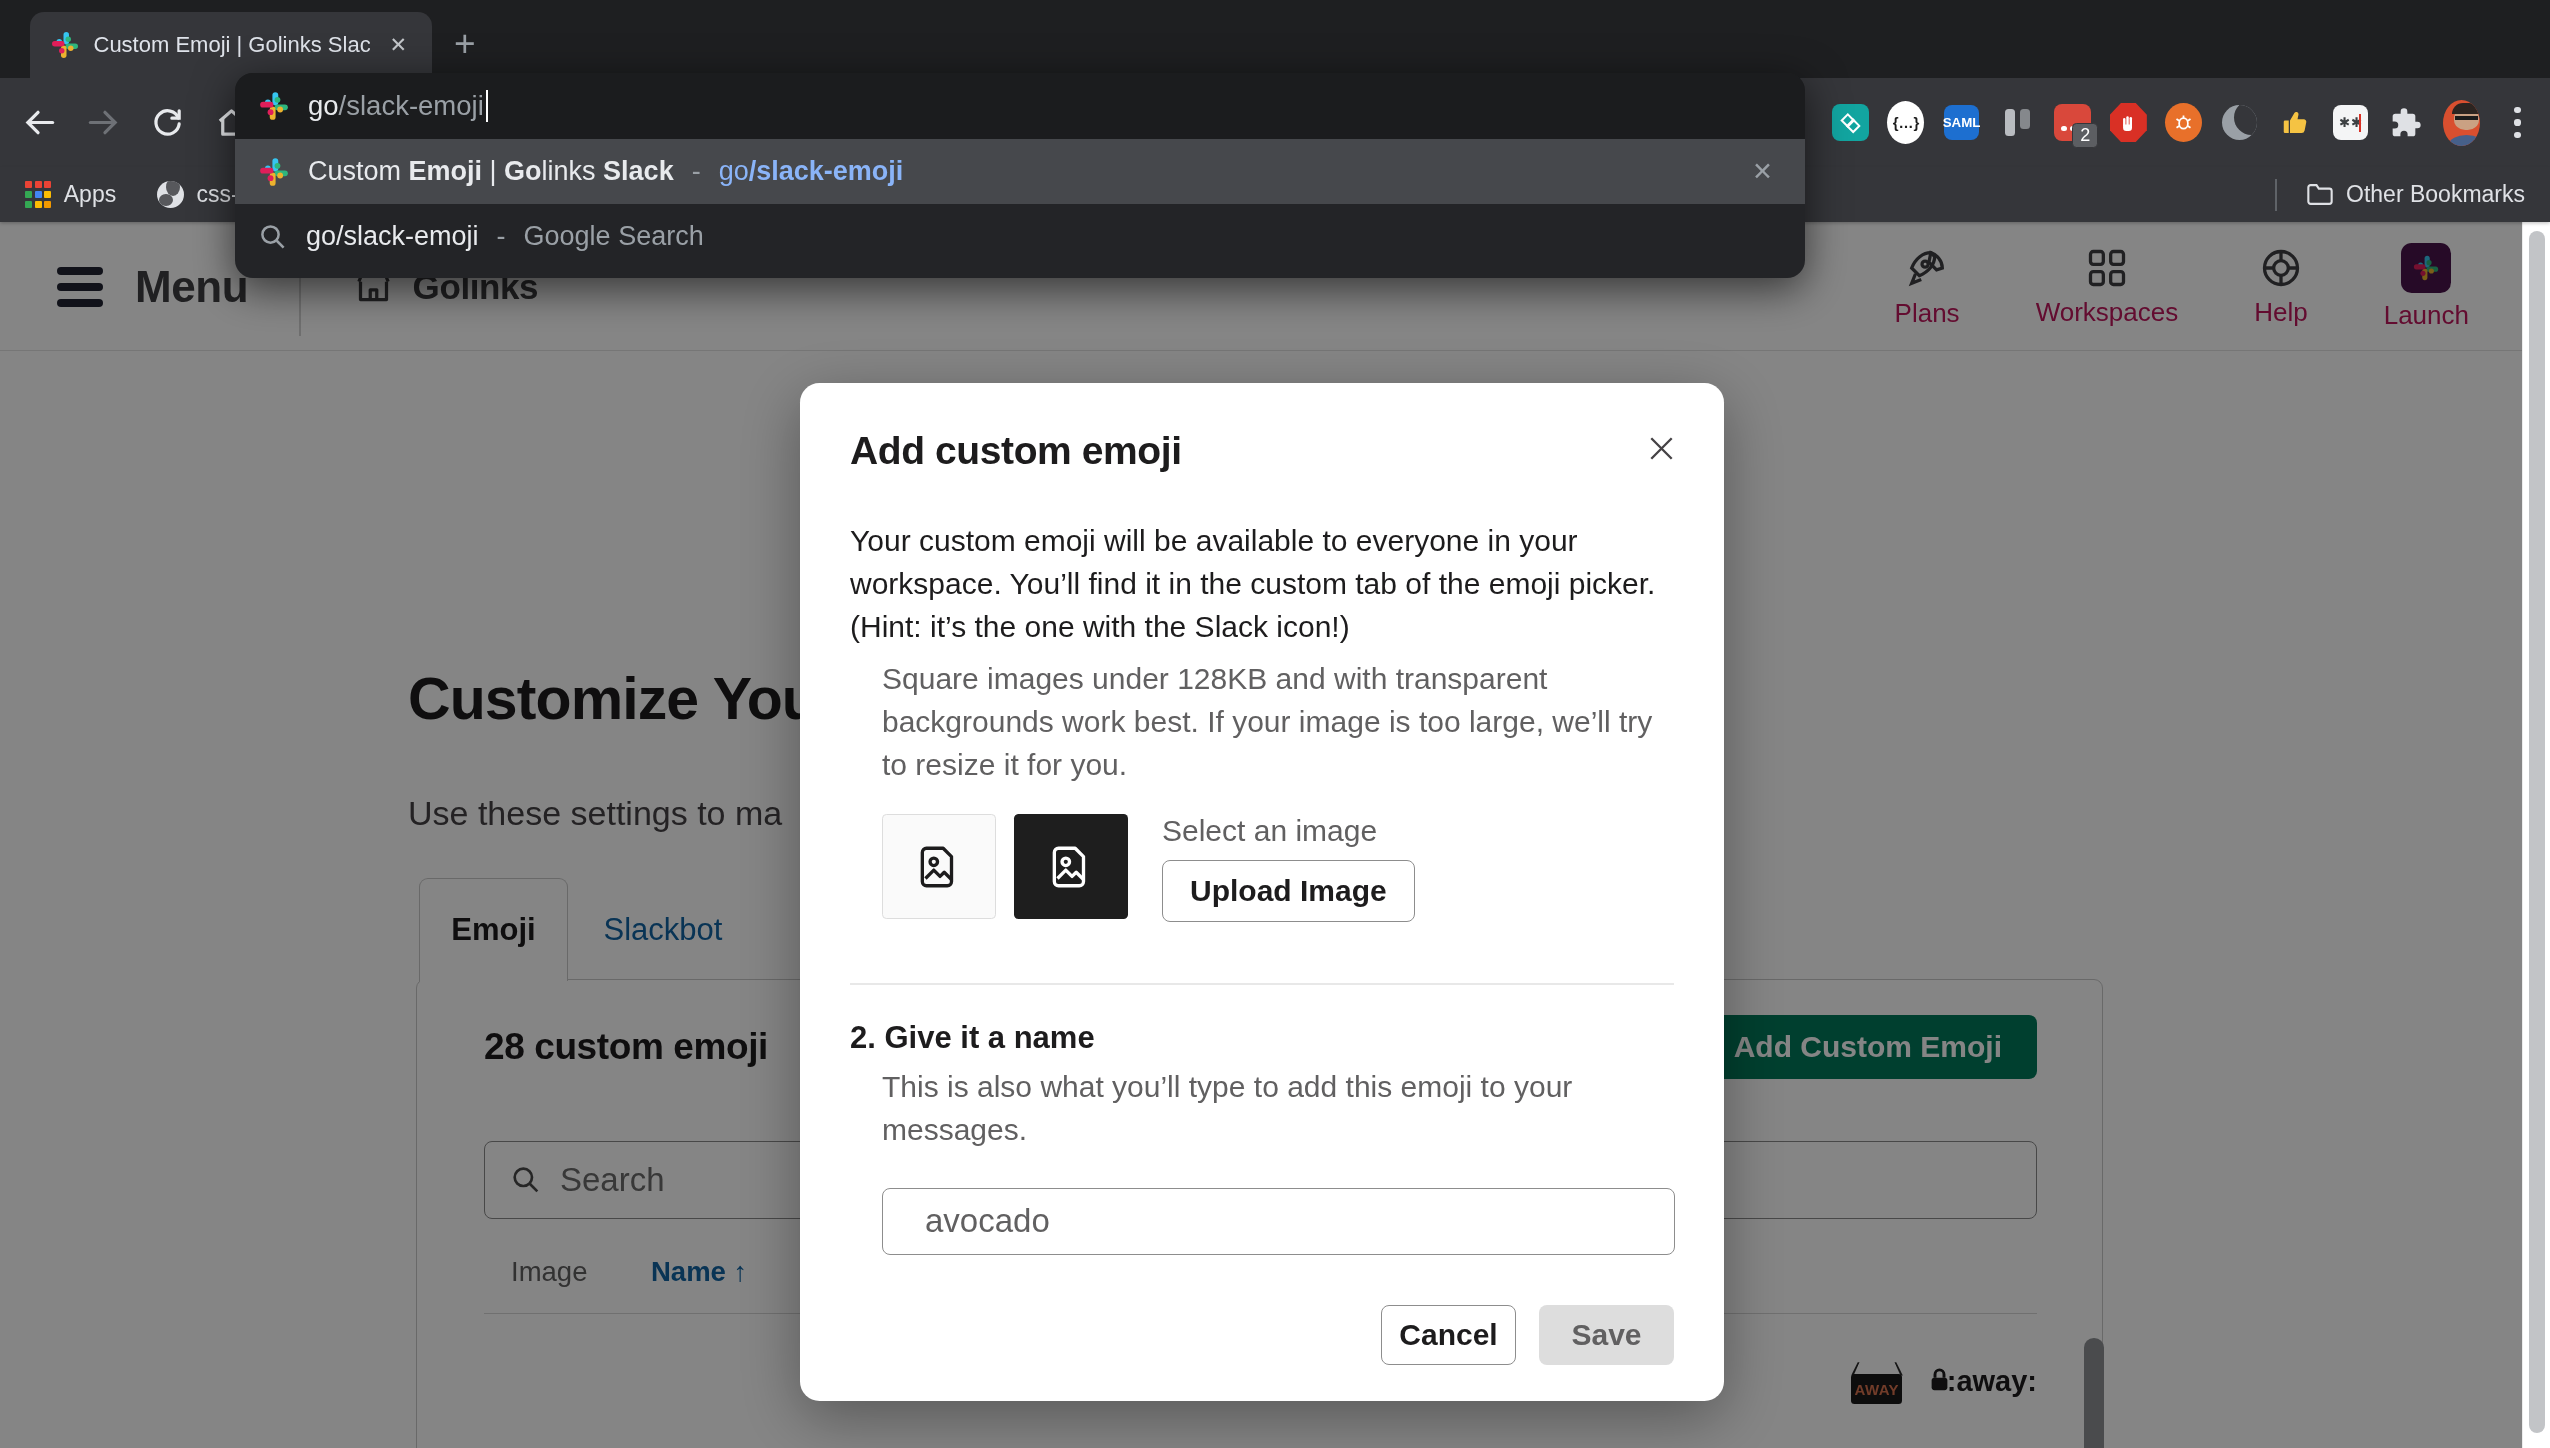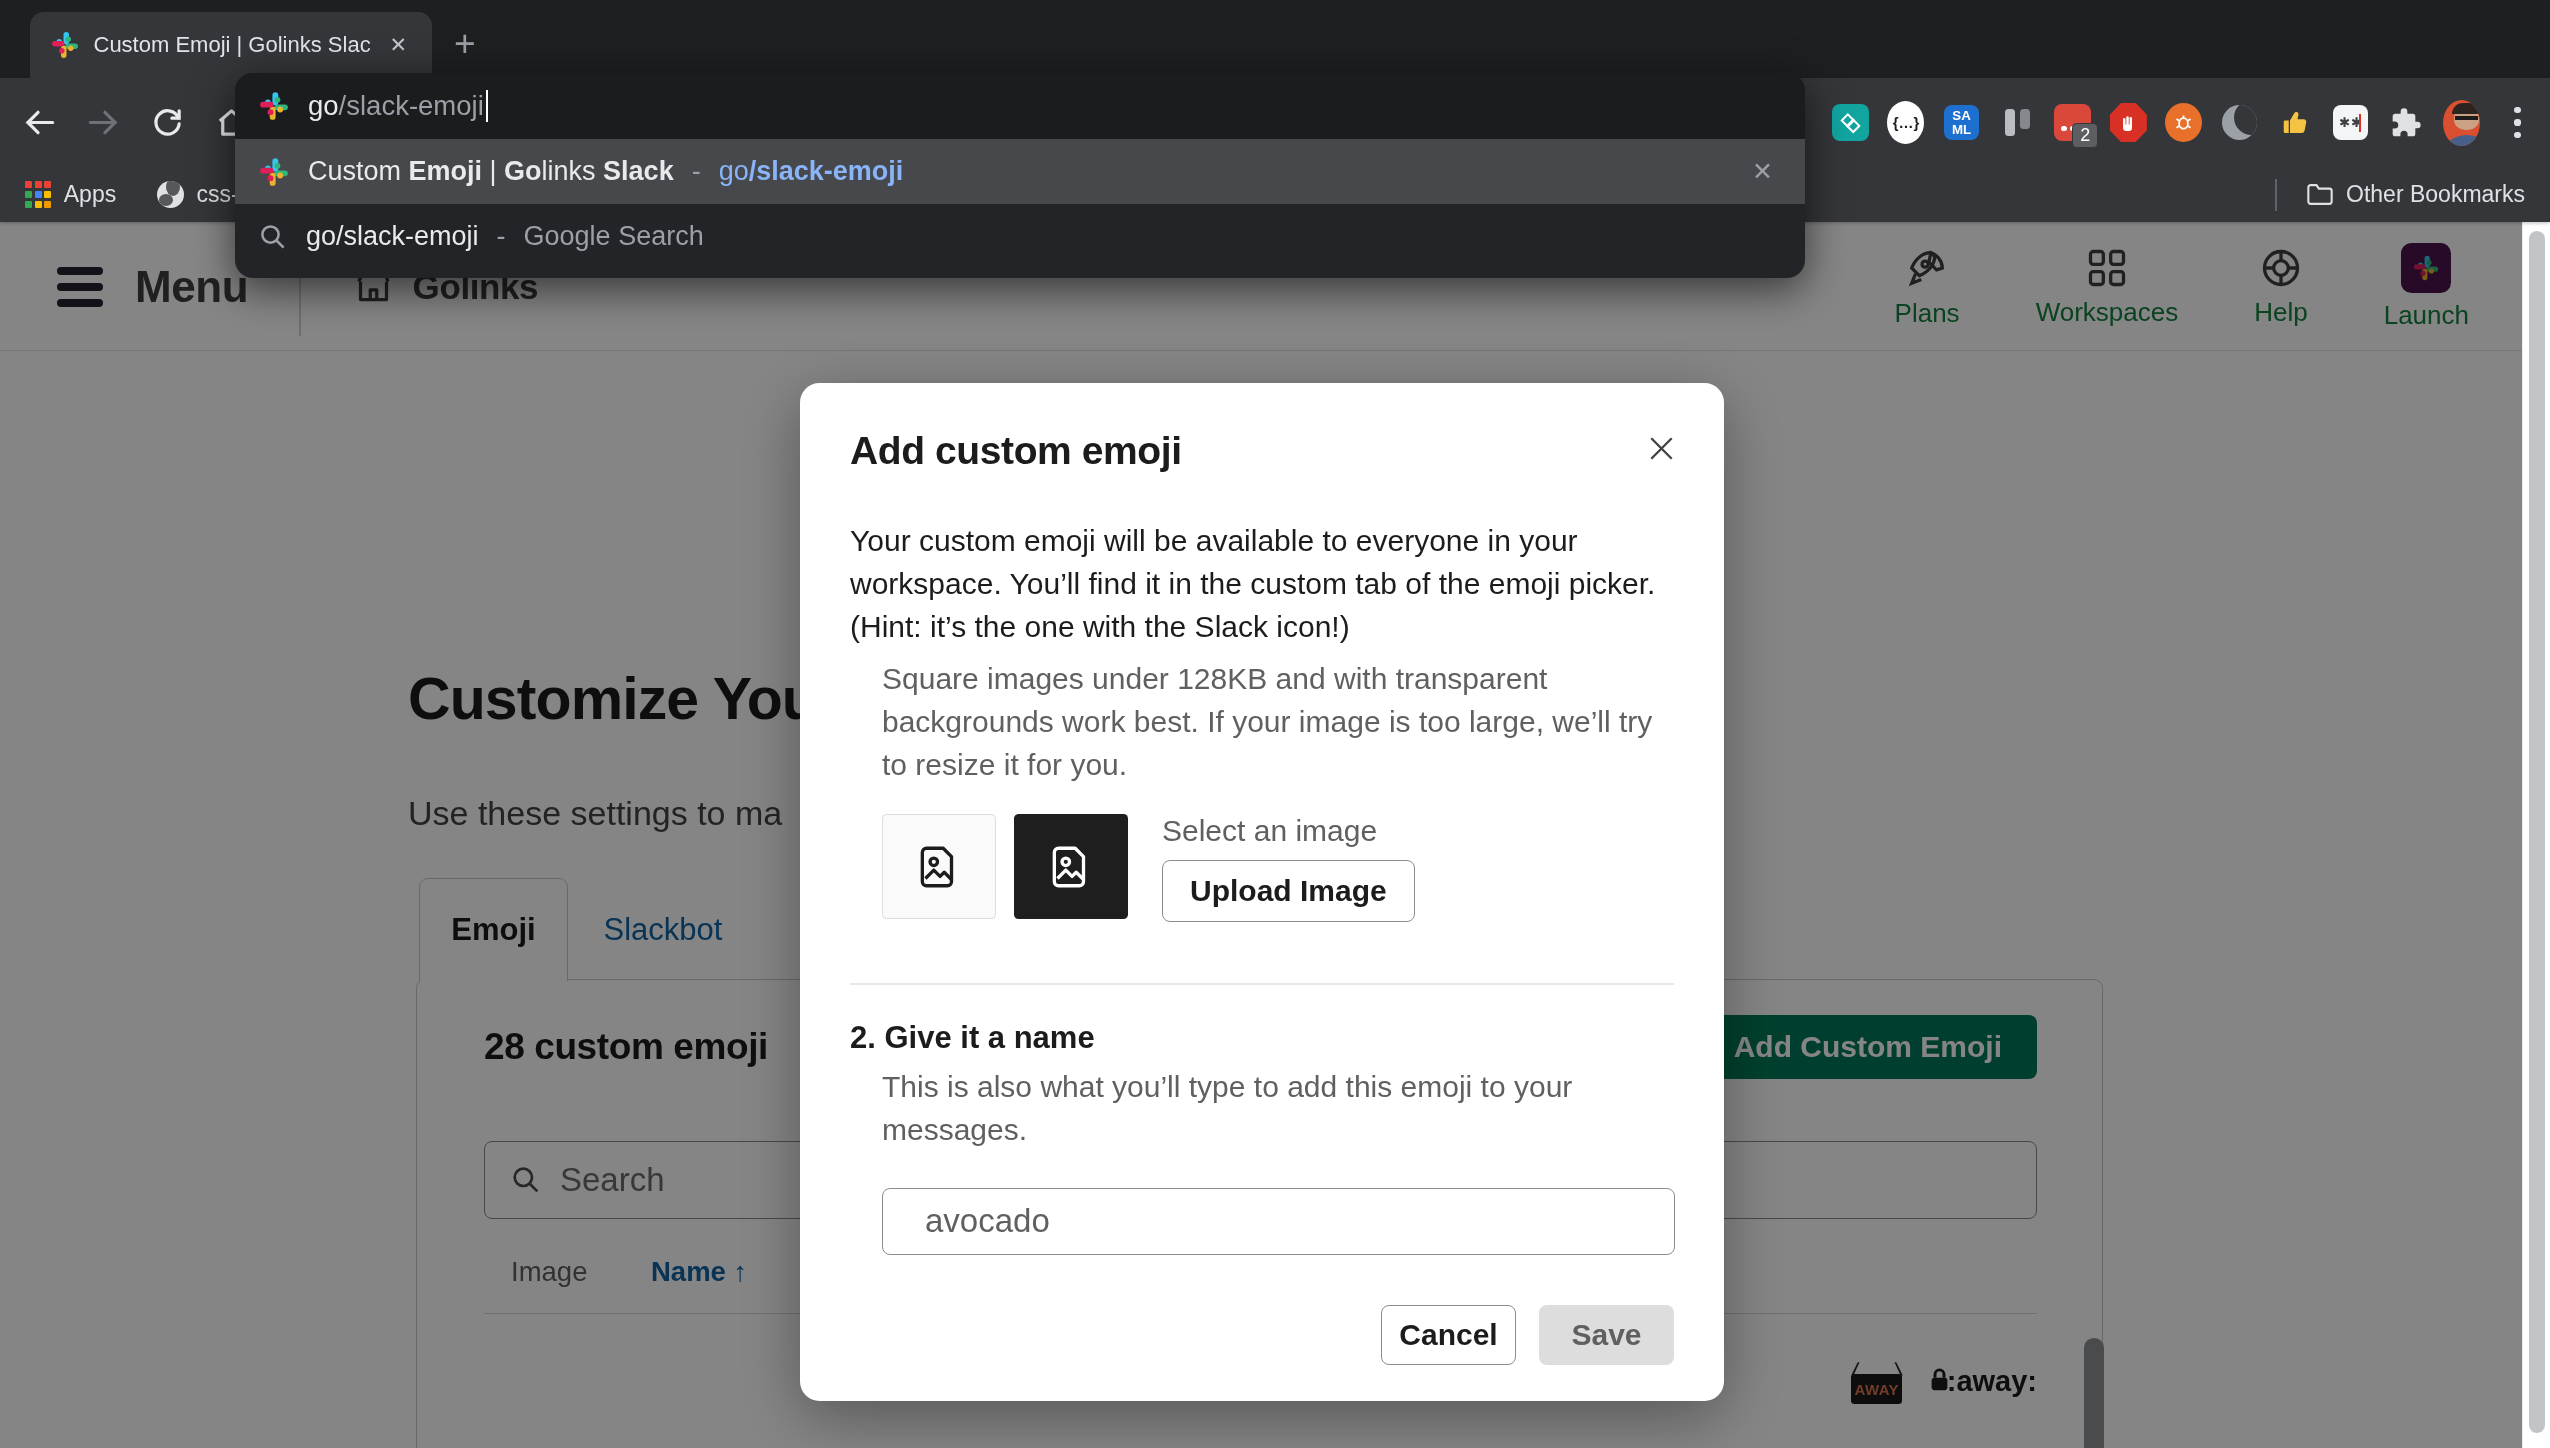--- a/index.html
+++ b/index.html
@@ -62,21 +62,21 @@
   .scrollcol .thumb { position:absolute; left:6.2px; top:9px; width:16px; height:1202px; border-radius:8px; background:#c2c4c7; }
 
   .site-header { position:absolute; left:0; top:0; width:100%; height:129px; border-bottom:1.8px solid #e2e2e2; background:#fff; }
   .sh-left { position:absolute; left:57px; top:0; height:129px; display:flex; align-items:center; }
   .burger { display:flex; flex-direction:column; gap:8px; margin-right:32px; }
   .burger i { width:46px; height:8px; border-radius:4.4px; background:#222433; }
   .menu-label { font-size:44px; font-weight:600; color:#3f3f42; letter-spacing:-0.4px; }
   .sh-div { width:1.8px; height:98px; background:#d4d4d4; margin:0 53px 0 51px; }
   .ws-name { font-size:35px; font-weight:600; color:#3f3f42; margin-left:19.5px; letter-spacing:-0.4px; }
   .sh-right { position:absolute; right:53px; top:0; height:129px; display:flex; align-items:center; gap:76px; }
-  .sh-item { display:flex; flex-direction:column; align-items:center; gap:7px; color:#15803d; font-size:26px; }
+  .sh-item { display:flex; flex-direction:column; align-items:center; gap:7px; color:#be185d; font-size:26px; }
   .launch-tile { width:50px; height:50px; border-radius:10.6px; background:#4A154B; display:flex; align-items:center; justify-content:center; }
 
   .h1 { position:absolute; left:408px; top:443px; font-size:59px; font-weight:700; color:#1d1c1d; letter-spacing:-0.9px; }
   .intro { position:absolute; left:408px; top:572px; font-size:34px; color:#454245; }
 
   .tabbtn { position:absolute; left:419px; top:656px; width:149px; height:103px; background:#fff; border:1.8px solid #c9c9c9; border-bottom:none; border-radius:9px 9px 0 0; display:flex; align-items:center; justify-content:center; font-size:31px; font-weight:700; color:#1d1c1d; z-index:1; }
   .tabbtn2 { position:absolute; left:585px; top:656px; width:156px; height:103px; display:flex; align-items:center; justify-content:center; font-size:31px; font-weight:400; color:#1264a3; }
 
   .card { position:absolute; left:416px; top:757px; width:1687px; height:701px; background:#fff; border:1.8px solid #c9c9c9; border-radius:9px; }
   .card-cover { position:absolute; left:2.7px; top:-1.8px; width:146px; height:3.5px; background:#fff; }
@@ -190,21 +190,21 @@
               <path d="M24 16l9 9-9 9-9-9z"></path>
             </svg>
         </div>
       </div>
       <div class="exticon">
         <div style="width:43px;height:43px;border-radius:50%;background:#fff;display:flex;align-items:center;justify-content:center;">
           <span style="font-size:15px;font-weight:700;color:#1d1d1d;">{…}</span>
         </div>
       </div>
       <div class="exticon">
-        <div class="sq" style="background:#1d6fd0;width:35px;height:35px;flex-direction:column;line-height:13.3px;">
+        <div class="sq" style="background:#1d6fd0;width:35px;height:35px;flex-direction:row;line-height:13.3px;">
           <span style="color:#fff;font-size:13.3px;font-weight:700;">SA</span>
           <span style="color:#fff;font-size:13.3px;font-weight:700;">ML</span>
         </div>
       </div>
       <div class="exticon">
         <div style="display:flex;gap:5.3px;align-items:flex-start;">
           <i style="width:9.8px;height:27px;border-radius:3.5px;background:#b9bcc0;"></i>
           <i style="width:9.8px;height:19.5px;border-radius:3.5px;background:#85888c;"></i>
         </div>
       </div>

